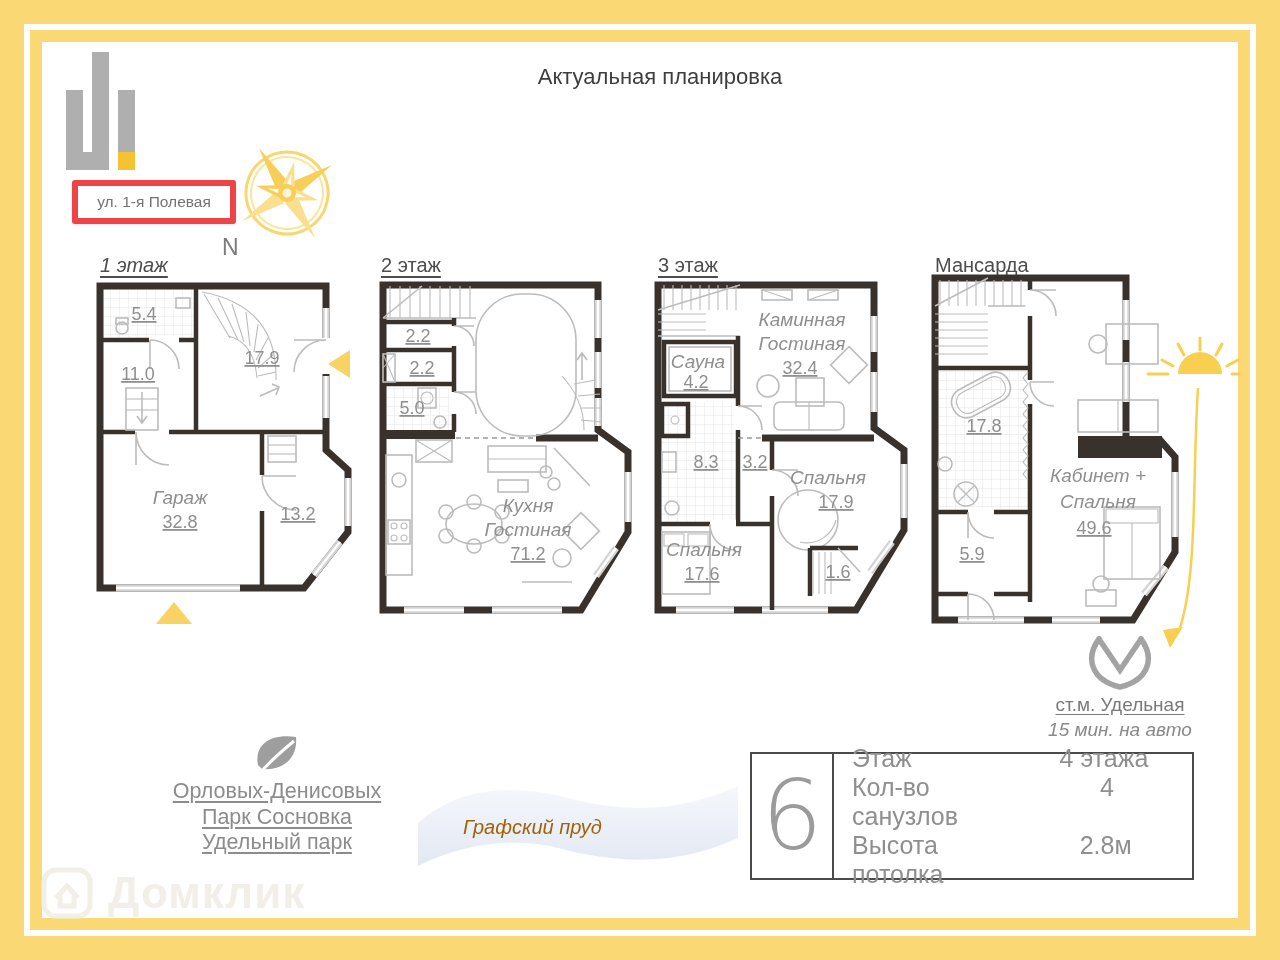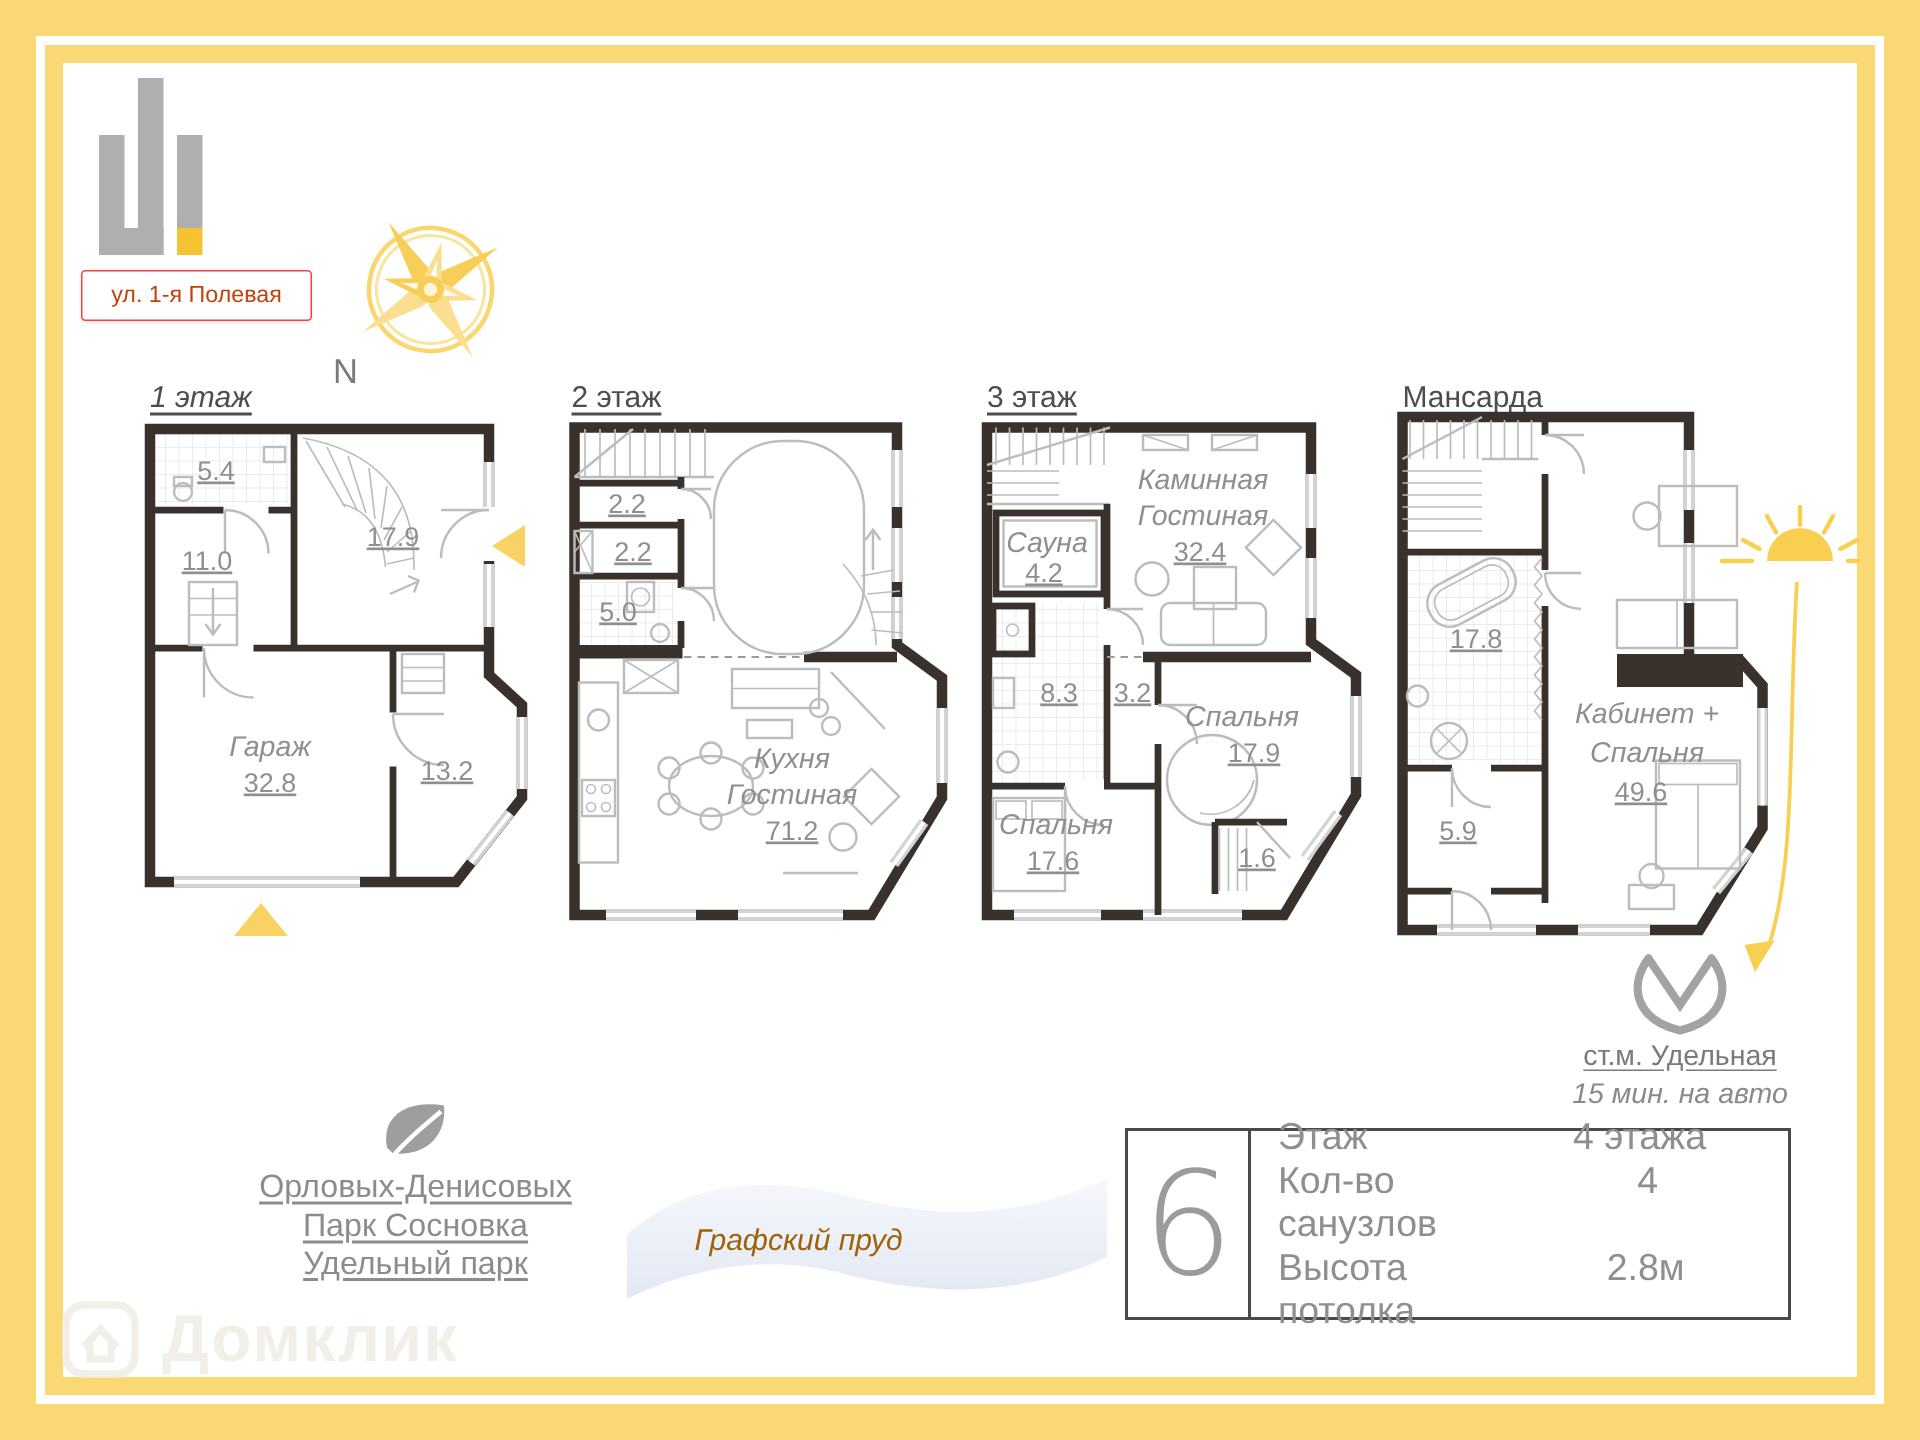--- a/index.html
+++ b/index.html
@@ -11,23 +11,23 @@
 
   .abs{position:absolute;}
   svg{display:block;}
 
   
   .title-wrap{left:250px;top:60px;width:820px;text-align:center;color:#3e3e3e;z-index:6;}
   .title-line1{font-size:22px;line-height:33px;}
   .title-line2{font-size:22px;line-height:33px;}
 
   
-  .logo-label{left:54px;top:180px;width:152px;height:32px;background:#fff;border:1px solid #ef4444;
+  .logo-label{left:72px;top:180px;width:152px;height:32px;background:#fff;border:6px solid #ef4444;
       border-radius:3px;box-shadow:0 1px 3px rgba(0,0,0,.10);display:flex;align-items:center;justify-content:center;
-      font-size:15.5px;color:#c2410c;z-index:6;}
+      font-size:15.5px;color:#737373;z-index:6;}
   .north-label{left:222px;top:234px;font-size:23px;color:#7b7b7b;z-index:6;}
 
   
   .floor-title{top:254px;font-size:20px;color:#4d4d4d;text-decoration:underline;text-underline-offset:4px;z-index:6;}
 
   
   .floorbg{fill:#fff;stroke:none;}
   .wall{fill:none;stroke:#39322C;stroke-width:7;stroke-linejoin:miter;}
   .wall2{fill:none;stroke:#39322C;stroke-width:4.5;}
   .wallf{fill:#39322C;stroke:none;}
@@ -43,21 +43,21 @@
 
   
   .metro-wrap{left:1010px;top:636px;width:220px;display:flex;flex-direction:column;align-items:center;z-index:6;}
   .metro-station{font-size:19px;color:#7a7a7a;text-decoration:underline;text-underline-offset:3px;margin-top:4px;}
   .metro-time{font-size:19px;font-style:italic;color:#8a8a8a;margin-top:3px;}
 
   
   .info-panel{left:750px;top:752px;width:444px;height:128px;border:2px solid #4a4a4a;display:flex;z-index:6;background:#fff;box-sizing:border-box;}
   .info-big{width:80px;border-right:2px solid #4a4a4a;display:flex;align-items:center;justify-content:center;
       font-size:96px;font-weight:300;color:#9b9b9b;font-family:"DejaVu Sans",sans-serif;line-height:1;}
-  .info-rows{flex:1;display:flex;flex-direction:column;justify-content:center;padding:0 24px 0 18px;}
+  .info-rows{flex:1;display:flex;flex-direction:column;justify-content:center;padding:0 13px 0 18px;}
   .info-row{display:flex;justify-content:space-between;font-size:25px;line-height:29px;color:#8f8f8f;}
   .info-row .val{width:150px;text-align:center;}
 
   
   .parks-wrap{left:112px;top:779px;width:330px;text-align:center;z-index:6;}
   .park-line{font-size:21.5px;line-height:25.5px;color:#8c8c8c;text-decoration:underline;text-underline-offset:3px;}
   .leaf-wrap{left:252px;top:729px;z-index:6;}
 
   
   .pond-wrap{left:418px;top:768px;z-index:4;}
@@ -66,20 +66,21 @@
   
   .watermark{left:40px;top:866px;display:flex;align-items:center;gap:14px;z-index:20;}
   .wm-text{font-size:44px;font-weight:bold;color:#F2EFE8;letter-spacing:1px;}
 </style>
 </head>
 <body>
 
 <div class="stage">
 
   <div class="abs title-wrap">
+    <div class="title-line1">Актуальная планировка</div>
   </div>
 
   <svg class="abs" style="left:66px;top:52px;z-index:6" width="76" height="120" viewBox="0 0 76 120">
     <rect x="26" y="0" width="17" height="118" fill="#AFAFAF"></rect>
     <rect x="0" y="38" width="17" height="80" fill="#AFAFAF"></rect>
     <rect x="0" y="100" width="43" height="18" fill="#AFAFAF"></rect>
     <rect x="52" y="38" width="17" height="62" fill="#AFAFAF"></rect>
     <rect x="52" y="100" width="17" height="18" fill="#F5C232"></rect>
   </svg>
   <div class="abs logo-label">ул. 1-я Полевая</div>

